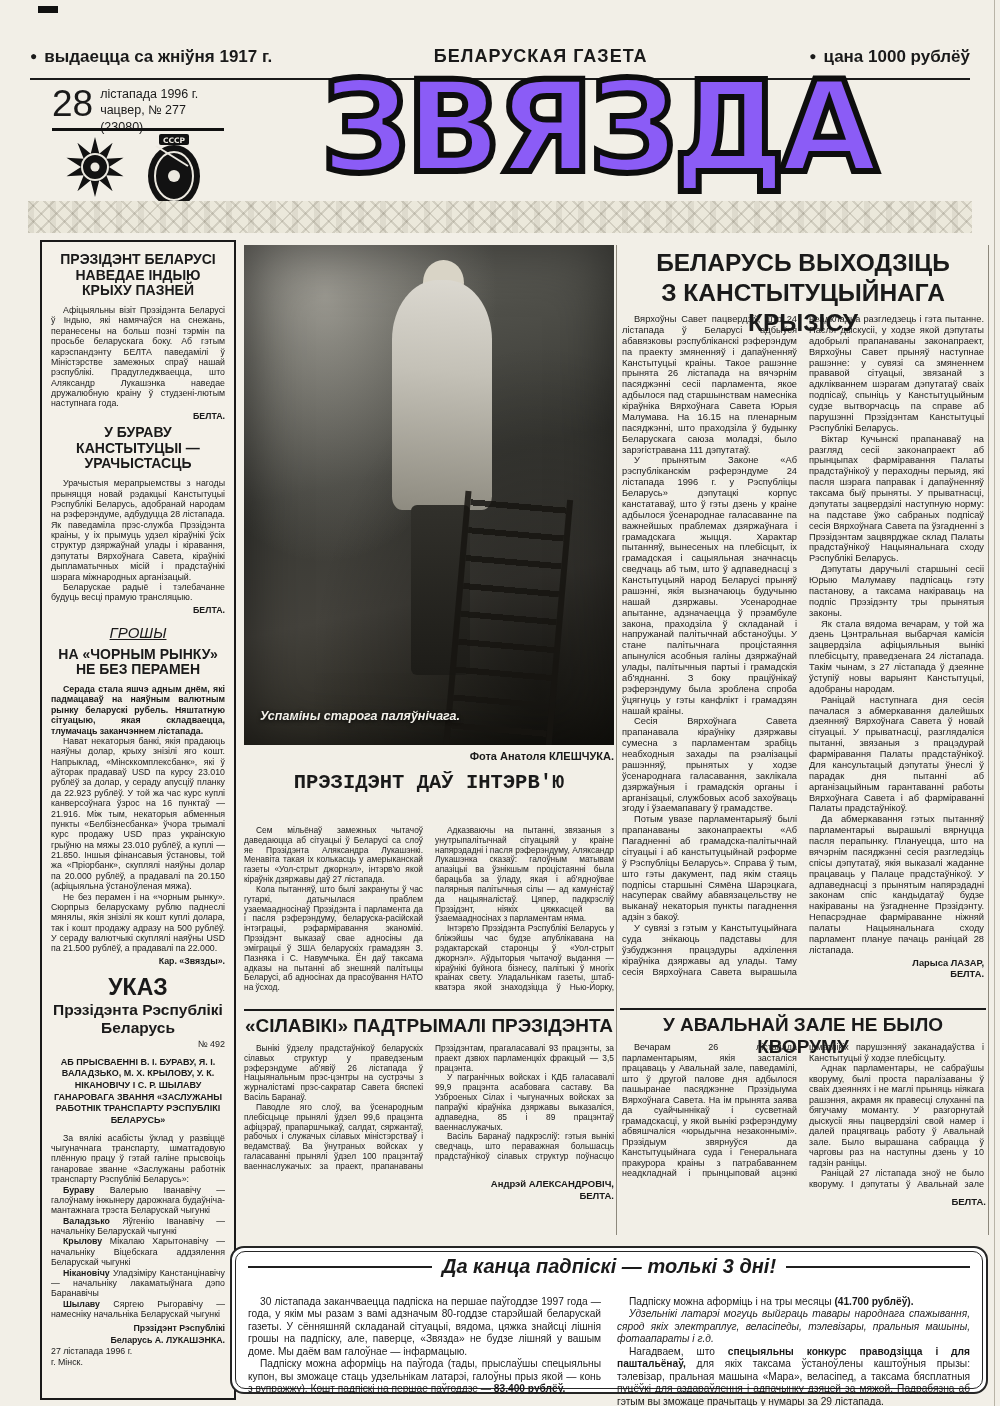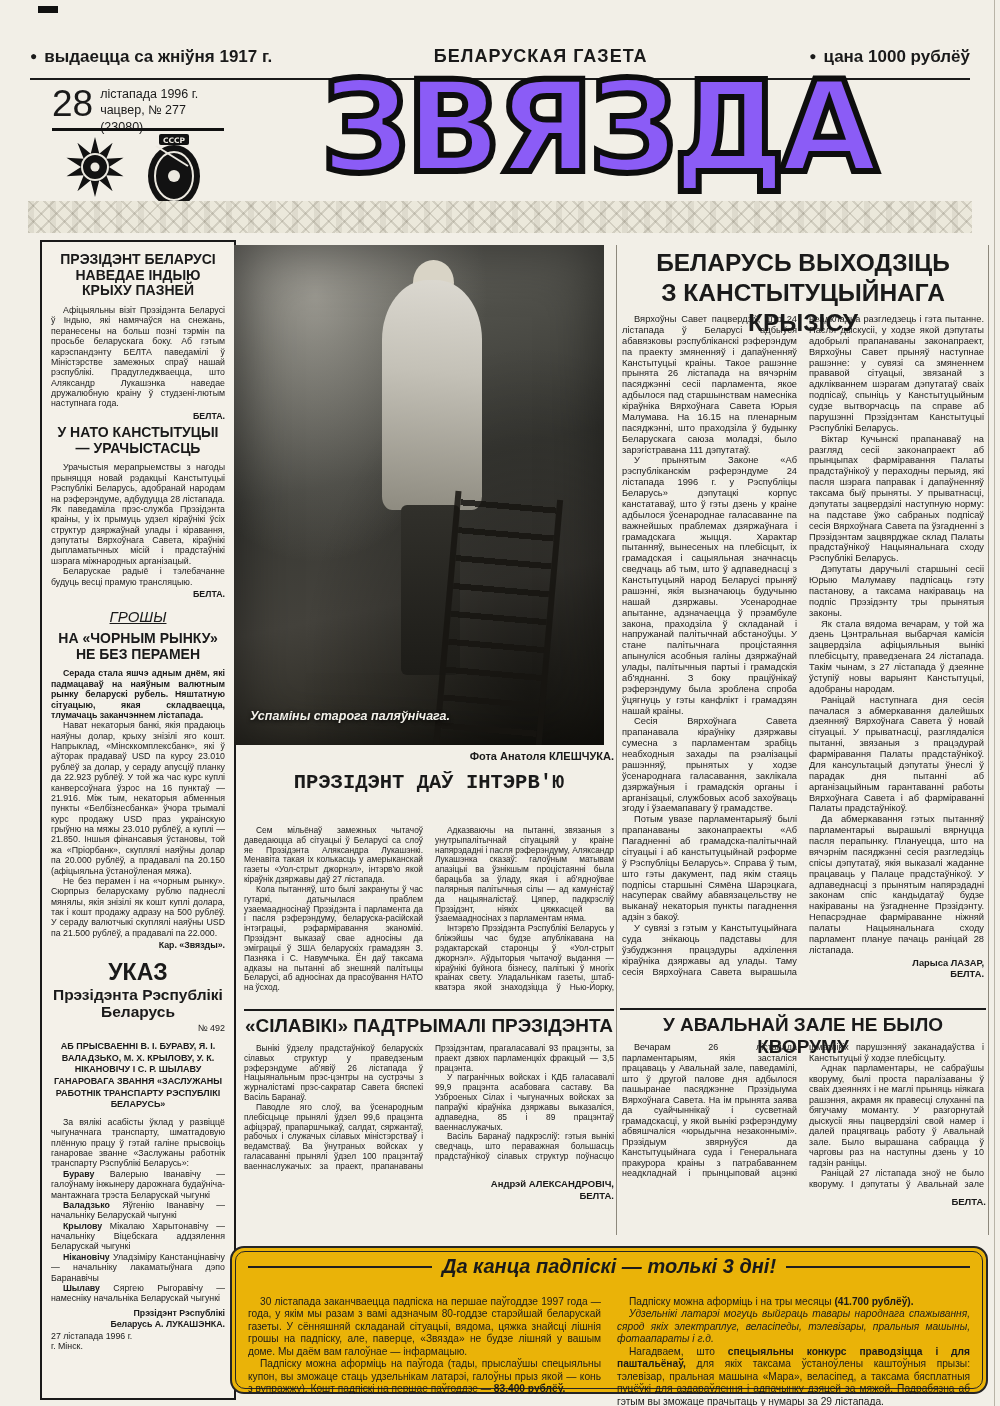--- a/index.html
+++ b/index.html
@@ -51,21 +51,21 @@
   .lead{font-weight:bold;}
   .decree-kicker{font-size:23px;text-align:center;font-weight:bold;margin:10px 0 0;line-height:1;}
   .decree-title{font-size:15.5px;font-weight:bold;text-align:center;line-height:1.12;margin-top:2px;}
   .decree-number{text-align:right;font-size:9px;margin:3px 0 7px;}
   .decree-subject{font-weight:bold;text-align:center;font-size:9px;line-height:1.3;margin-bottom:6px;text-indent:0;}
   .sig{text-align:right;font-weight:bold;text-indent:0;margin-top:4px;line-height:1.3;}
   .sig-meta{text-indent:0;}
 
   
   .photo{
-    position:absolute;top:245px;left:234px;width:370px;height:500px;overflow:hidden;
+    position:absolute;top:245px;left:244px;width:370px;height:500px;overflow:hidden;
     background:
       radial-gradient(ellipse at 22% 10%, rgba(205,202,192,.55), transparent 42%),
       radial-gradient(ellipse at 80% 90%, rgba(0,0,0,.5), transparent 55%),
       linear-gradient(168deg,#6c6b65 0%,#50504a 20%,#3a3a35 45%,#44423c 68%,#232119 100%);
     box-shadow:inset 0 0 60px rgba(0,0,0,.55);
   }
   .photo-figure{position:absolute;left:40%;top:7%;width:27%;height:46%;
     background:linear-gradient(185deg,#dcd9d1 0%,#c4c1b7 40%,#8e8b80 100%);
     border-radius:46% 46% 10% 10% / 26% 26% 6% 6%;}
   .photo-head{position:absolute;left:48.5%;top:3%;width:11%;height:9%;
@@ -93,21 +93,21 @@
   .vrule{position:absolute;width:1px;background:#8d887c;}
   .crisis-title{position:absolute;top:248px;left:620px;width:366px;text-align:center;font-weight:bold;font-size:24.5px;line-height:1.22;}
   .crisis-body{position:absolute;top:314px;left:622px;width:362px;height:690px;font-size:9.3px;line-height:1.17;overflow:hidden;}
   .right-rule{position:absolute;top:1008px;left:620px;width:366px;height:2px;background:#1a1a1a;}
   .oval-title{position:absolute;top:1014px;left:620px;width:366px;text-align:center;font-weight:bold;font-size:19px;}
   .oval-body{position:absolute;top:1042px;left:622px;width:362px;height:152px;font-size:9px;line-height:1.17;overflow:hidden;}
   .oval-byline{position:absolute;top:1196px;left:620px;width:366px;text-align:right;font-weight:bold;font-size:9.5px;}
 
   
   .subbox{position:absolute;top:1246px;left:230px;width:758px;height:148px;box-sizing:border-box;
-    background:#eab308;border:2px solid #252525;border-radius:14px;padding:3px;z-index:5;}
+    background:#ffffff;border:2px solid #252525;border-radius:14px;padding:3px;z-index:5;}
   .subbox-inner{border:1px solid #252525;border-radius:10px;height:100%;box-sizing:border-box;padding:3px 12px 6px;}
   .sub-banner{display:flex;align-items:center;gap:10px;}
   .sub-rule{flex:1;height:2px;background:#1f1f1f;}
   .sub-title{font-size:20px;font-weight:bold;font-style:italic;white-space:nowrap;}
   .sub-cols{display:flex;gap:16px;margin-top:18px;}
   .sub-col{flex:1;font-size:10.2px;line-height:1.22;text-align:justify;}
   .italic{font-style:italic;}
   .page-right-edge{position:absolute;top:0;right:5px;width:1px;height:100%;background:#b9b4a7;}
 </style>
 </head>
@@ -151,21 +151,21 @@
 
   <div class="ornament"></div>
 
   <div class="leftbox">
     <div>
       <div class="small-title">ПРЭЗІДЭНТ БЕЛАРУСІ НАВЕДАЕ ІНДЫЮ КРЫХУ ПАЗНЕЙ</div>
       <p>Афіцыяльны візіт Прэзідэнта Беларусі ў Індыю, які намячаўся на снежань, перанесены на больш позні тэрмін па просьбе беларускага боку. Аб гэтым карэспандэнту БЕЛТА паведамілі ў Міністэрстве замежных спраў нашай рэспублікі. Прадугледжваецца, што Аляксандр Лукашэнка наведае дружалюбную краіну ў студзені-лютым наступнага года.</p>
       <p class="byline">БЕЛТА.</p>
     </div>
     <div>
-      <div class="small-title">У НАТО КАНСТЫТУЦЫІ — УРАЧЫСТАСЦЬ</div>
+      <div class="small-title">У БУРАВУ КАНСТЫТУЦЫІ — УРАЧЫСТАСЦЬ</div>
       <p>Урачыстыя мерапрыемствы з нагоды прыняцця новай рэдакцыі Канстытуцыі Рэспублікі Беларусь, адобранай народам на рэферэндуме, адбудуцца 28 лістапада. Як паведаміла прэс-служба Прэзідэнта краіны, у іх прымуць удзел кіраўнікі ўсіх структур дзяржаўнай улады і кіравання, дэпутаты Вярхоўнага Савета, кіраўнікі дыпламатычных місій і прадстаўнікі шэрага міжнародных арганізацый.</p>
       <p>Беларускае радыё і тэлебачанне будуць весці прамую трансляцыю.</p>
       <p class="byline">БЕЛТА.</p>
     </div>
     <div class="money-label">ГРОШЫ</div>
     <div>
       <div class="small-title">НА «ЧОРНЫМ РЫНКУ» НЕ БЕЗ ПЕРАМЕН</div>
       <p class="lead">Серада стала яшчэ адным днём, які падмацаваў на наяўным валютным рынку беларускі рубель. Няштатную сітуацыю, якая складваецца, тлумачаць заканчэннем лістапада.</p>
       <p>Нават некаторыя банкі, якія прадаюць наяўны долар, крыху знізілі яго кошт. Напрыклад, «Мінсккомплексбанк», які ў аўторак прадаваў USD па курсу 23.010 рублёў за долар, у сераду апусціў планку да 22.923 рублёў. У той жа час курс куплі канверсоўнага ўзрос на 16 пунктаў — 21.916. Між тым, некаторыя абменныя пункты «Белбізнесбанка» ўчора трымалі курс продажу USD праз украінскую грыўню на мяжы 23.010 рублёў, а куплі — 21.850. Іншыя фінансавыя ўстановы, той жа «Пріорбанк», скуплялі наяўны долар па 20.000 рублёў, а прадавалі па 20.150 (афіцыяльна ўстаноўленая мяжа).</p>
       <p>Не без перамен і на «чорным рынку». Сюрпрыз беларускаму рублю паднеслі мянялы, якія знізілі як кошт куплі долара, так і кошт продажу адразу на 500 рублёў. У сераду валютчыкі скуплялі наяўны USD па 21.500 рублёў, а прадавалі па 22.000.</p>

